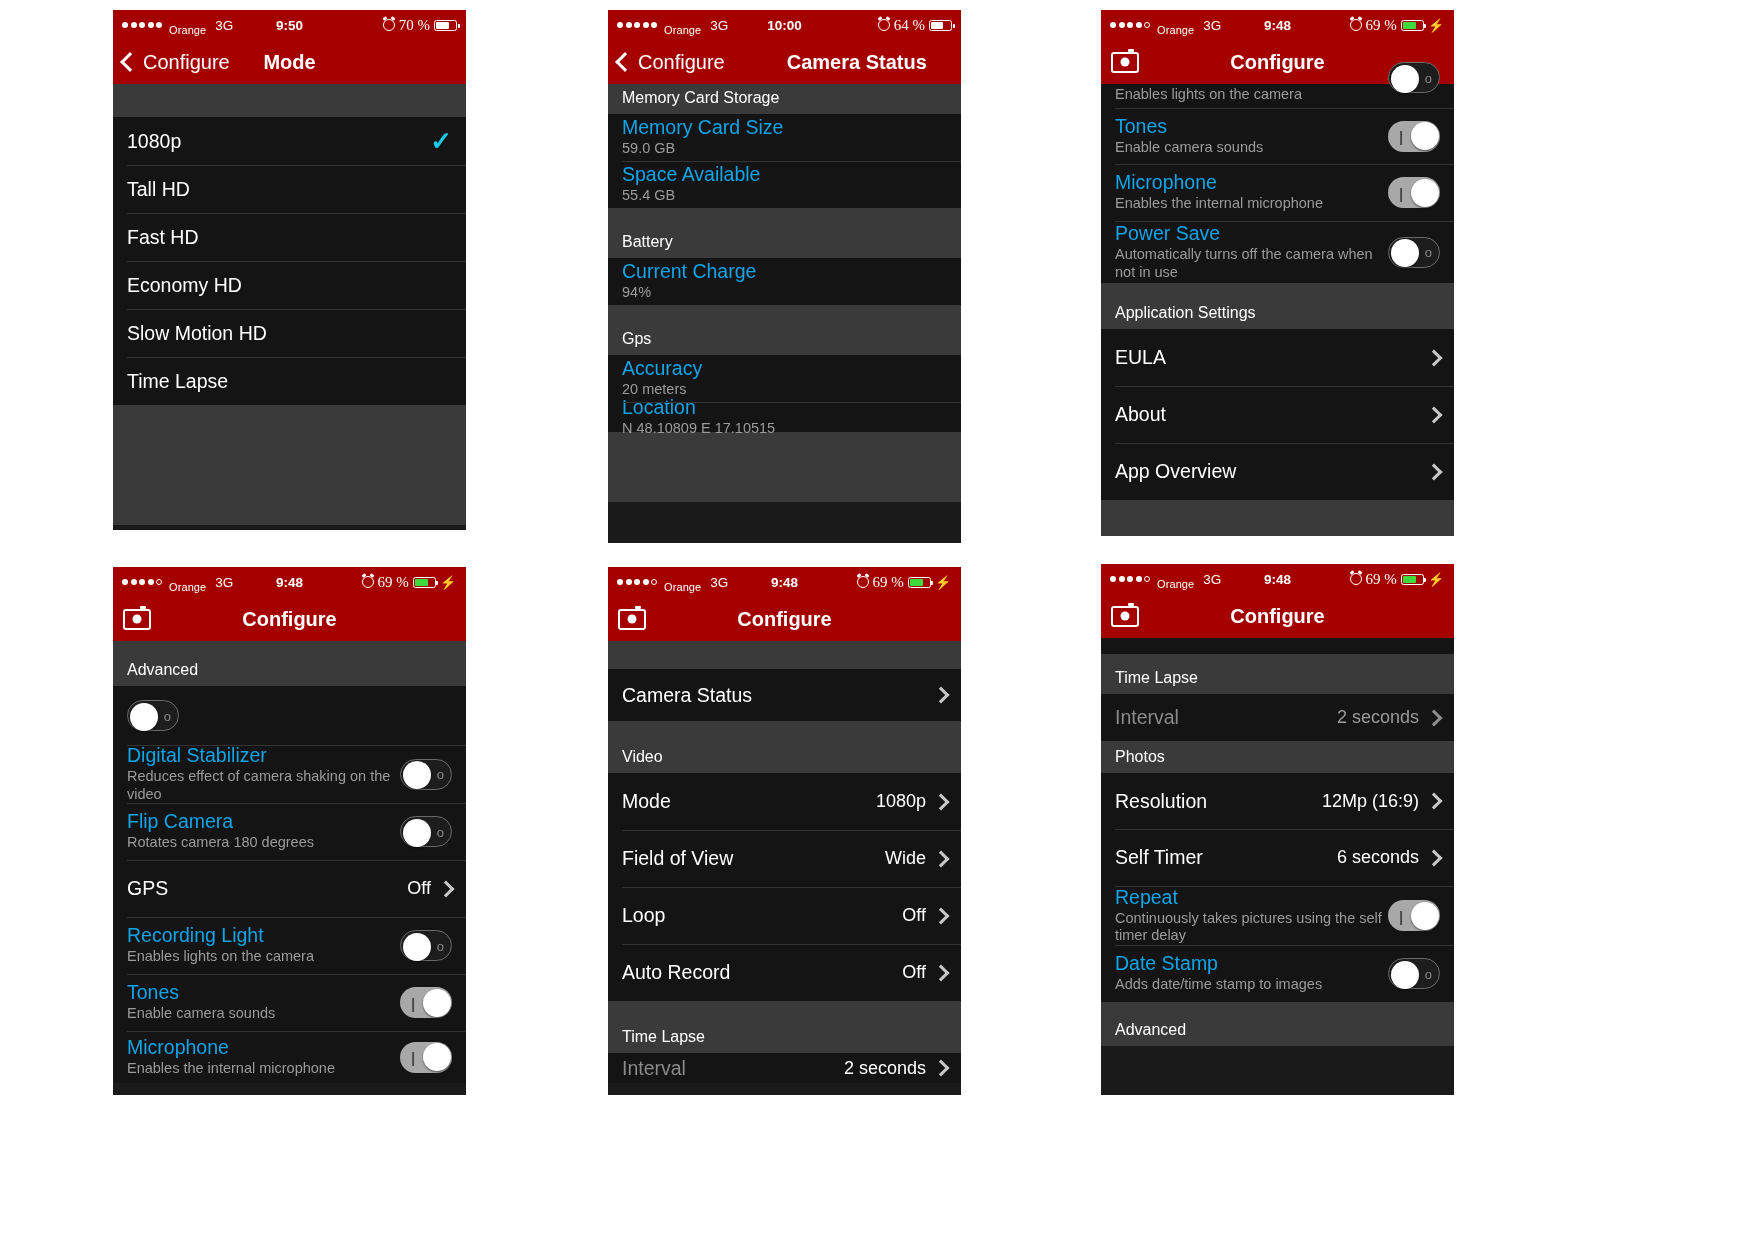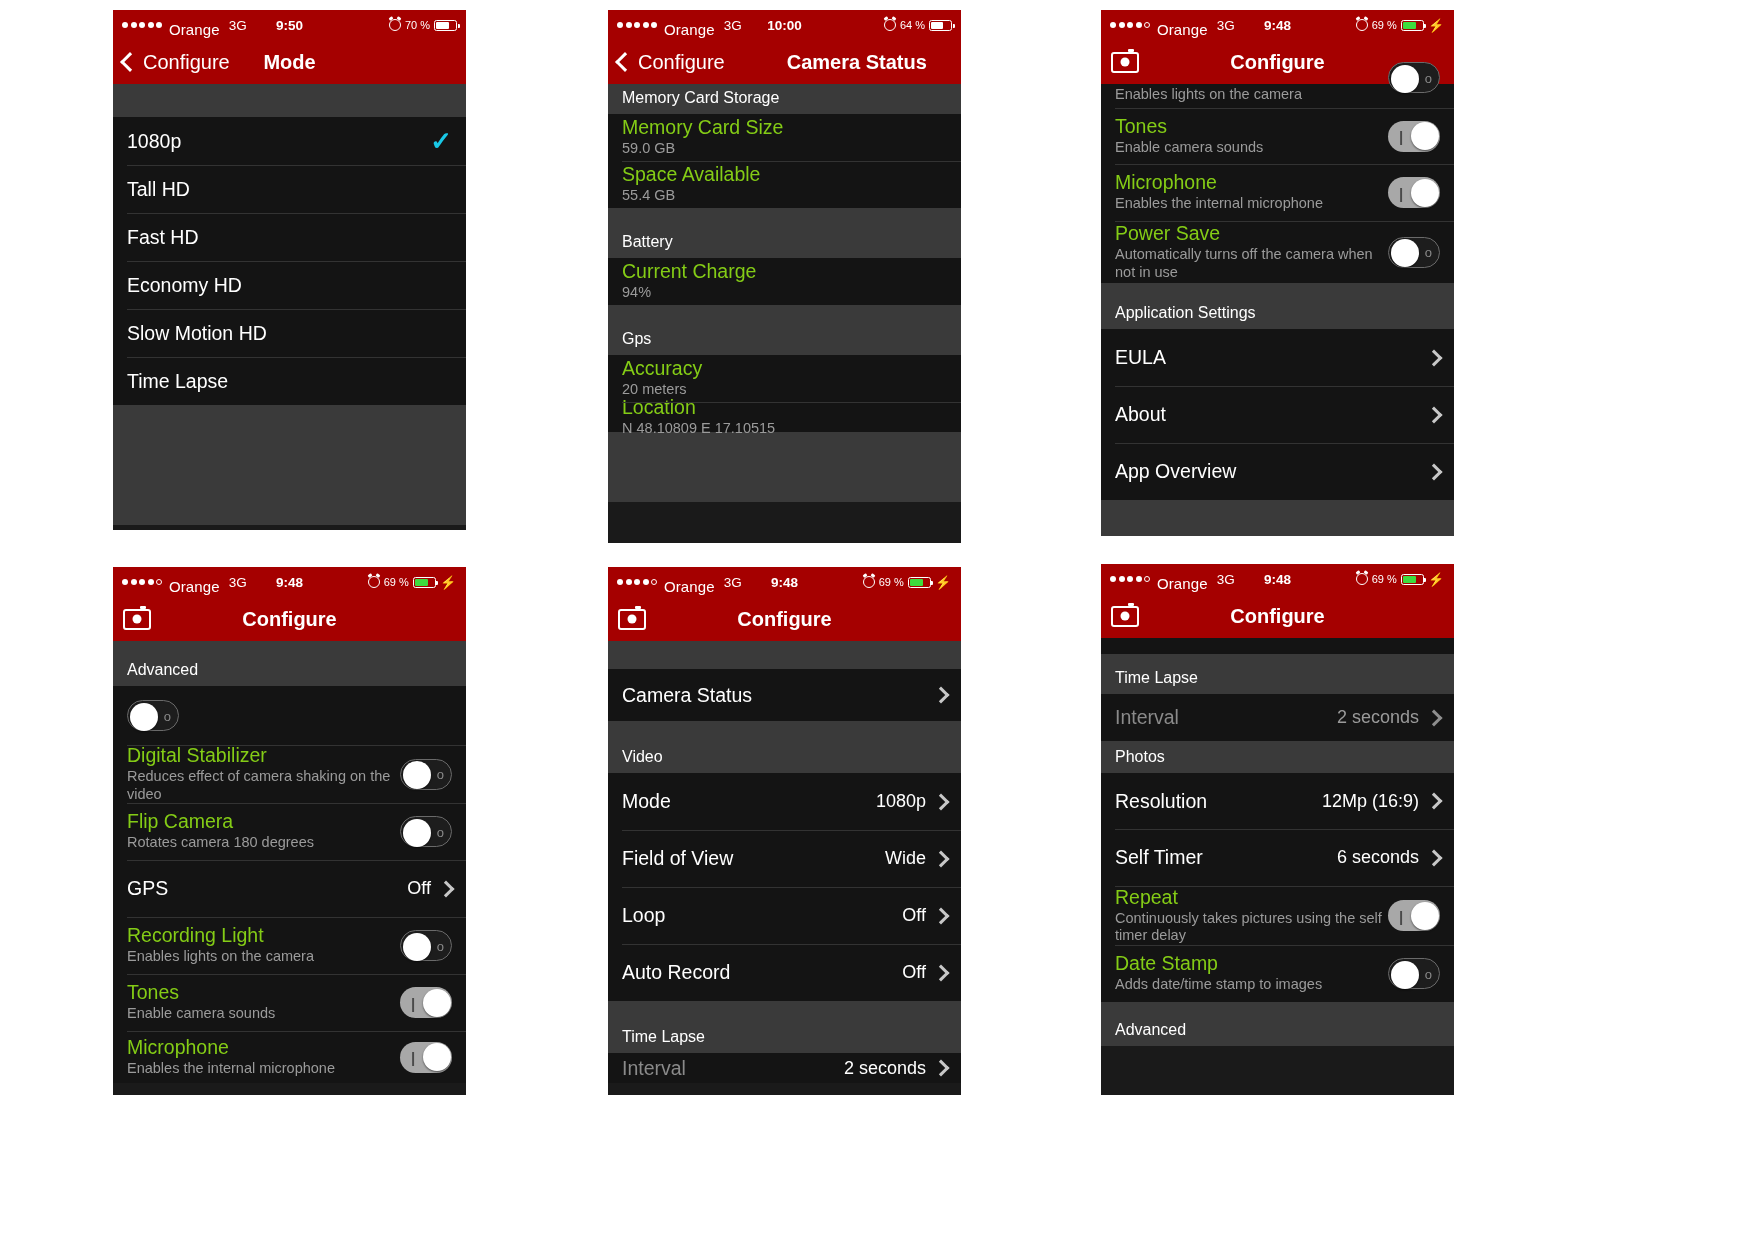--- a/index.html
+++ b/index.html
@@ -6,29 +6,29 @@
   body{width:1754px;height:1240px;position:relative;font-family:"Liberation Sans",sans-serif;-webkit-font-smoothing:antialiased;}
 
   .phone{position:absolute;width:353px;overflow:hidden;background:#1a1a1a;}
 
   
   .statusbar{height:30px;background:#a50000;display:flex;align-items:center;padding:0 9px;box-sizing:border-box;color:#fff;font-size:13.5px;position:relative;}
   .sb-left{display:flex;align-items:center;gap:7px;}
   .dots{display:flex;align-items:center;gap:2.5px;}
   .dot{width:6px;height:6px;border-radius:50%;background:#fff;}
   .dot.hollow{background:transparent;border:1px solid #fff;width:4px;height:4px;}
-  .sb-carrier{font-size:15px;letter-spacing:.1px;margin-top:9px;}
+  .sb-carrier{font-size:11px;letter-spacing:.1px;margin-top:9px;}
   .sb-net{font-size:13.5px;margin-left:2px;}
   .sb-time{position:absolute;left:0;right:0;text-align:center;font-weight:bold;font-size:13.5px;pointer-events:none;}
   .sb-right{margin-left:auto;display:flex;align-items:center;gap:4px;position:relative;z-index:2;}
   .alarm-ic{width:12px;height:12px;border:1.6px solid #fff;border-radius:50%;position:relative;box-sizing:border-box;}
   .alarm-ic:before,.alarm-ic:after{content:"";position:absolute;top:-3px;width:4px;height:3px;background:#fff;border-radius:1px;}
   .alarm-ic:before{left:-1px;transform:rotate(-38deg);}
   .alarm-ic:after{right:-1px;transform:rotate(38deg);}
-  .batt-pct{font-size:11px;}
+  .batt-pct{font-size:15px;font-family:Liberation Serif, serif;}
   .batt{width:23px;height:11px;border:1.3px solid #fff;border-radius:2.5px;position:relative;box-sizing:border-box;padding:1px;}
   .batt:after{content:"";position:absolute;right:-3.5px;top:3px;width:2px;height:4px;background:#fff;border-radius:0 1px 1px 0;}
   .batt i{display:block;height:100%;background:#fff;border-radius:1px;}
   .batt.green i{background:#3ddc3d;}
   .bolt{font-size:13px;line-height:1;margin-left:1px;}
 
   
   .navbar{height:44px;background:#a50000;display:flex;align-items:center;padding:0 10px;box-sizing:border-box;color:#fff;position:relative;}
   .nav-title{position:absolute;left:0;right:0;text-align:center;font-size:20px;font-weight:bold;pointer-events:none;}
   .nav-back{display:flex;align-items:center;gap:6px;font-size:20px;position:relative;z-index:2;}
@@ -46,21 +46,21 @@
   .row+.row:before{content:"";position:absolute;left:14px;right:0;top:0;height:1px;background:#333;}
   .row .lbl{font-size:19.5px;color:#fff;flex:1;}
   .row .lbl.dim{color:#8a8a8a;}
   .row .val{font-size:18px;color:#fff;margin-right:9px;}
   .row .val.dim{color:#9a9a9a;}
   .chev{display:inline-block;width:9px;height:9px;border-right:3px solid #8e8e8e;border-top:3px solid #8e8e8e;transform:rotate(45deg);}
   .chev.light{border-color:#c8c8c8;}
   .check{color:#19c8e6;font-size:26px;font-weight:bold;line-height:1;}
 
   .twoline{flex:1;display:flex;flex-direction:column;justify-content:center;}
-  .twoline .t{font-size:19.5px;color:#84cc16;line-height:1.08;}
+  .twoline .t{font-size:19.5px;color:#0ea5e9;line-height:1.08;}
   .twoline .s{font-size:14.5px;color:#9b9b9b;line-height:1.18;margin-top:2px;}
 
   
   .tgl{width:52px;height:31px;border-radius:16px;position:relative;flex:none;box-sizing:border-box;}
   .tgl .knob{position:absolute;top:1.5px;width:28px;height:28px;border-radius:50%;background:#fff;box-shadow:0 1px 2px rgba(0,0,0,.55);}
   .tgl .mark{position:absolute;top:50%;transform:translateY(-50%);font-size:15px;line-height:1;color:#5a5a5a;}
   .tgl.off{background:#1d1d1d;border:1.5px solid #6a6a6a;}
   .tgl.off .knob{left:1.5px;}
   .tgl.off .mark{right:7px;color:#8a8a8a;font-size:13px;}
   .tgl.on{background:#a8a8a8;}

